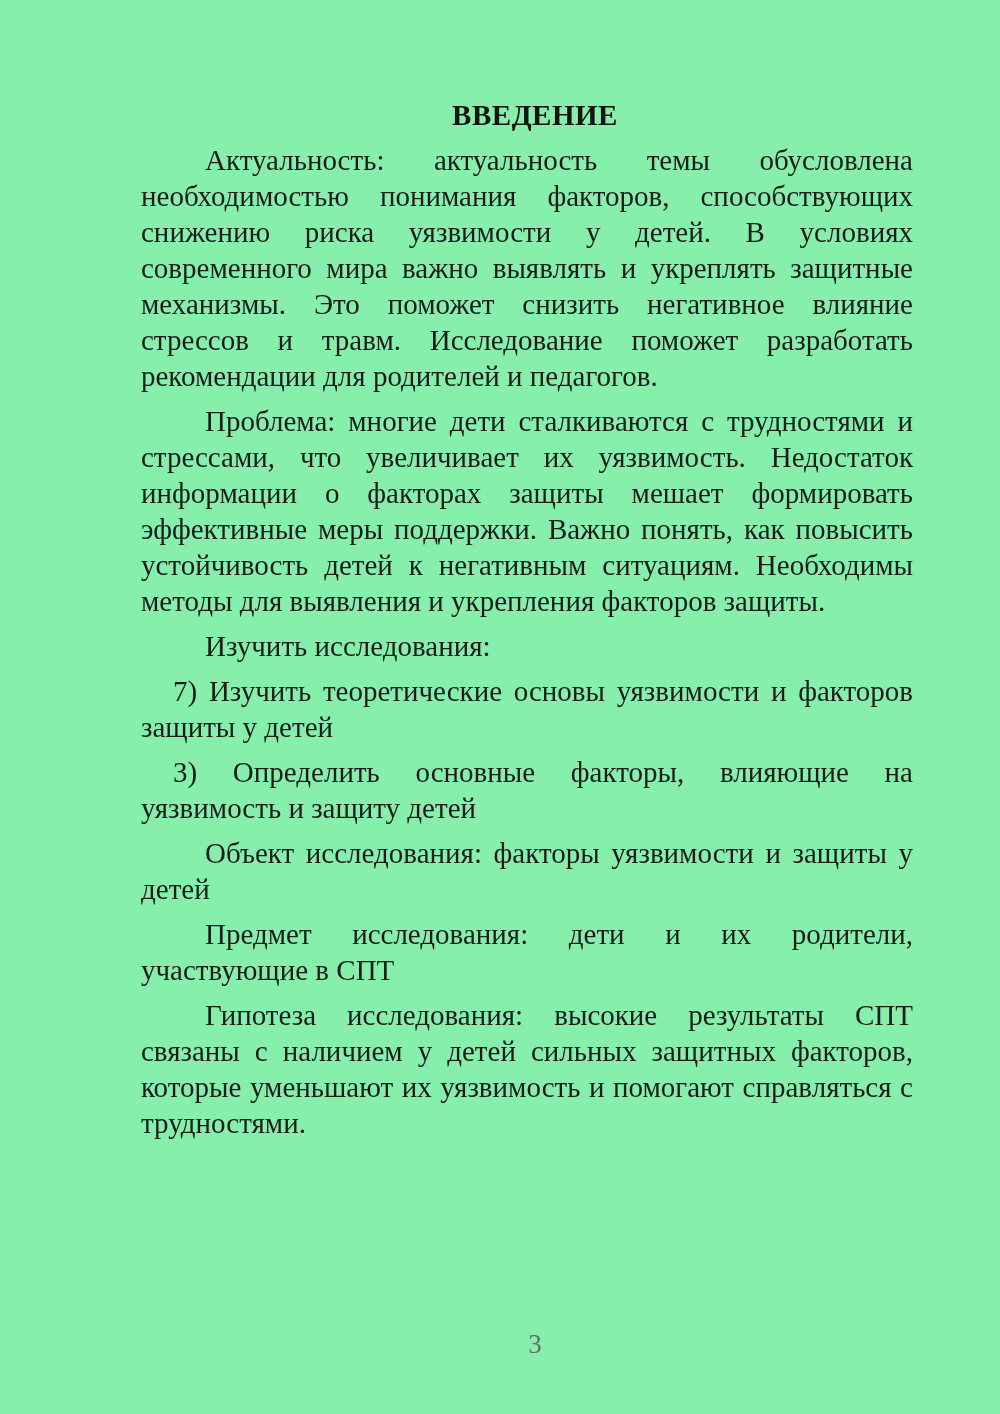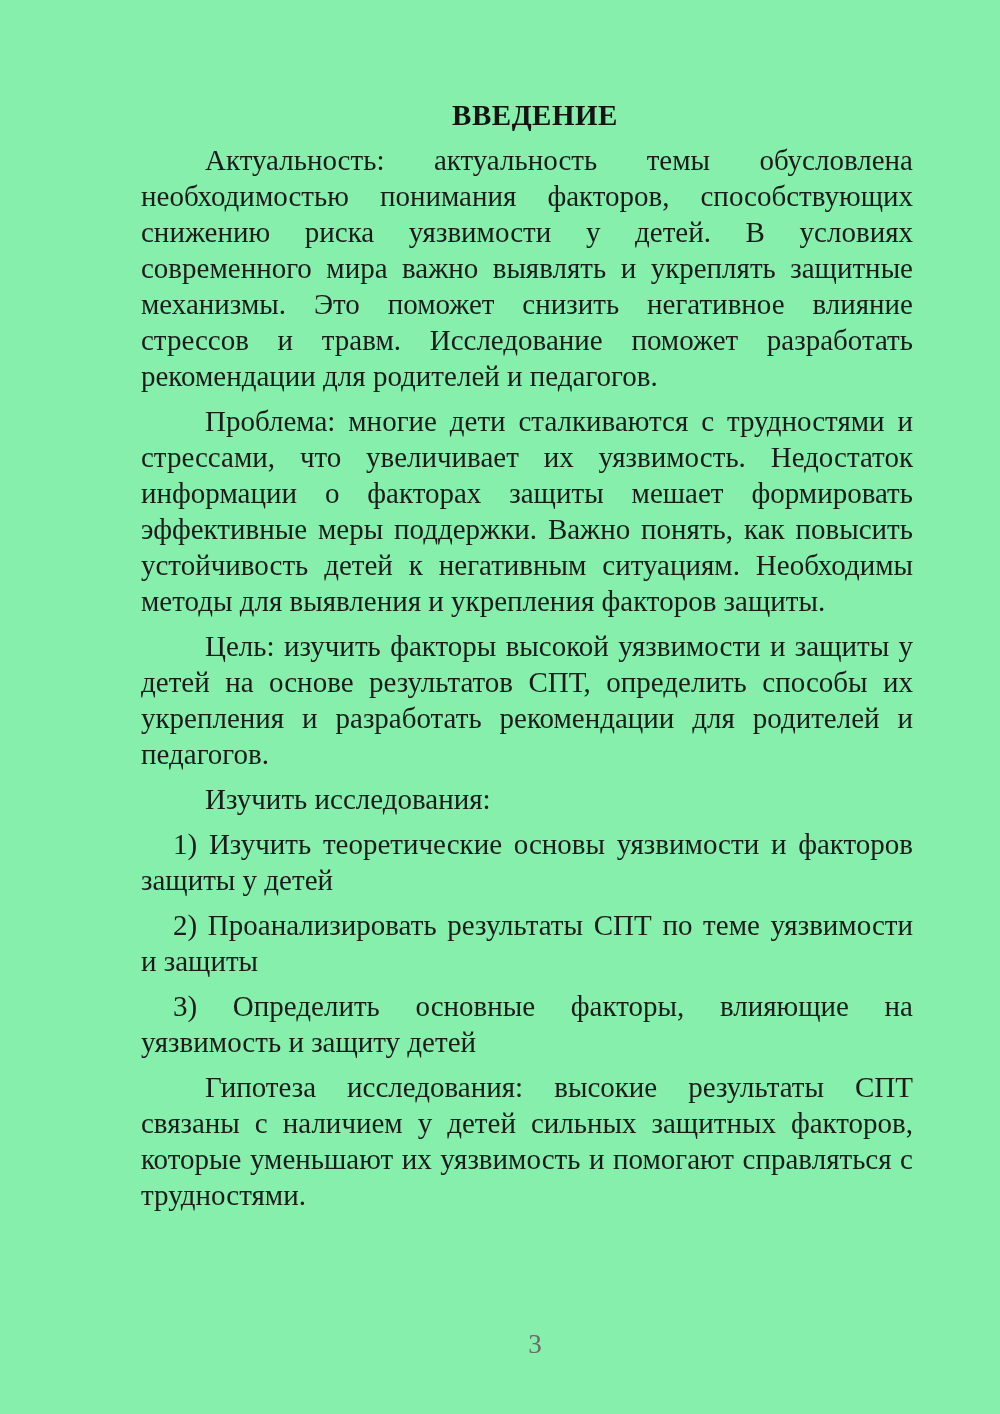--- a/index.html
+++ b/index.html
@@ -58,32 +58,32 @@
 
 <div class="sheet">
   <div class="content">
 
     <h1 class="doc-title">ВВЕДЕНИЕ</h1>
 
     <p class="para">Актуальность: актуальность темы обусловлена необходимостью понимания факторов, способствующих снижению риска уязвимости у детей. В условиях современного мира важно выявлять и укреплять защитные механизмы. Это поможет снизить негативное влияние стрессов и травм. Исследование поможет разработать рекомендации для родителей и педагогов.</p>
 
     <p class="para">Проблема: многие дети сталкиваются с трудностями и стрессами, что увеличивает их уязвимость. Недостаток информации о факторах защиты мешает формировать эффективные меры поддержки. Важно понять, как повысить устойчивость детей к негативным ситуациям. Необходимы методы для выявления и укрепления факторов защиты.</p>
 
-    <p class="para">Цель: изучить факторы высокой уязвимости и защиты у детей на основе результатов СПТ, определить способы их укрепления и разработать рекомендации для родителей и педагогов.</p>
 
     <p class="para">Изучить исследования:</p>
 
-    <p class="para list-item">1) Изучить теоретические основы уязвимости и факторов защиты у детей</p>
+    <p class="para list-item">7) Изучить теоретические основы уязвимости и факторов защиты у детей</p>
 
-    <p class="para list-item">2) Проанализировать результаты СПТ по теме уязвимости и защиты</p>
 
     <p class="para list-item">3) Определить основные факторы, влияющие на уязвимость и защиту детей</p>
 
 
 
+    <p class="para">Объект исследования: факторы уязвимости и защиты у детей</p>
 
+    <p class="para">Предмет исследования: дети и их родители, участвующие в СПТ</p>
 
     <p class="para">Гипотеза исследования: высокие результаты СПТ связаны с наличием у детей сильных защитных факторов, которые уменьшают их уязвимость и помогают справляться с трудностями.</p>
 
   </div>
 
   <div class="page-number">3</div>
 </div>
 
 </body></html>

